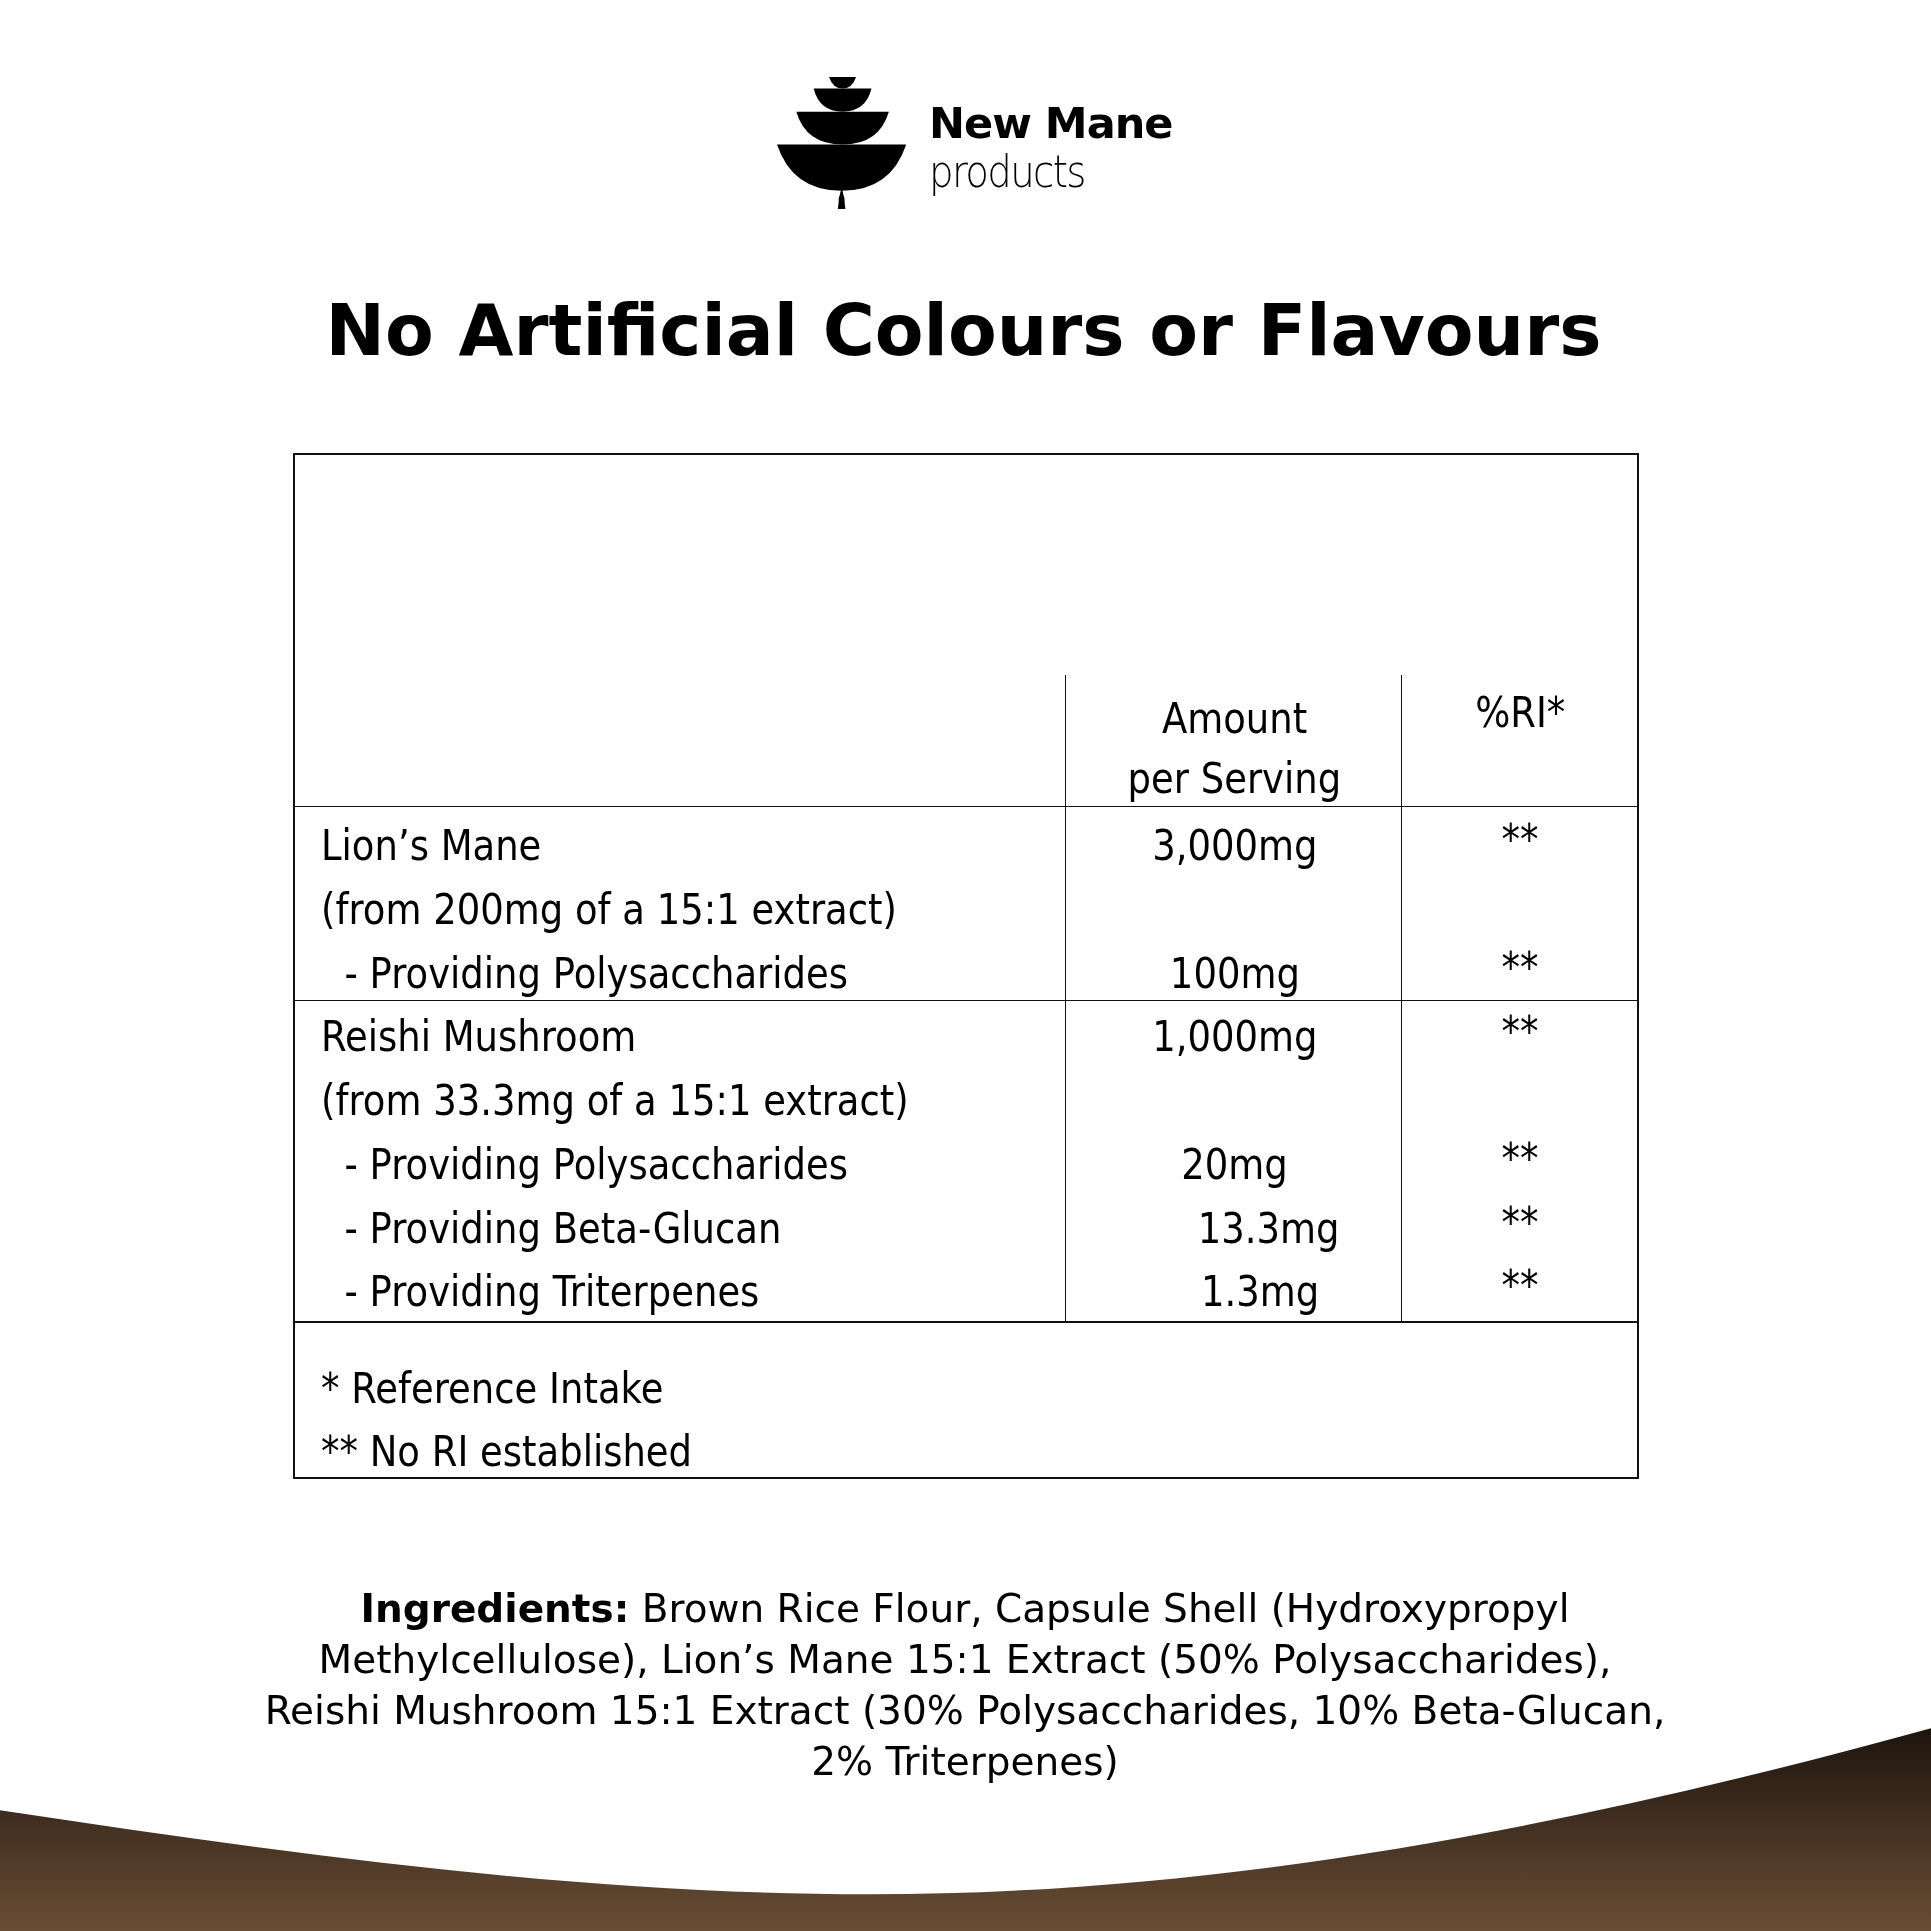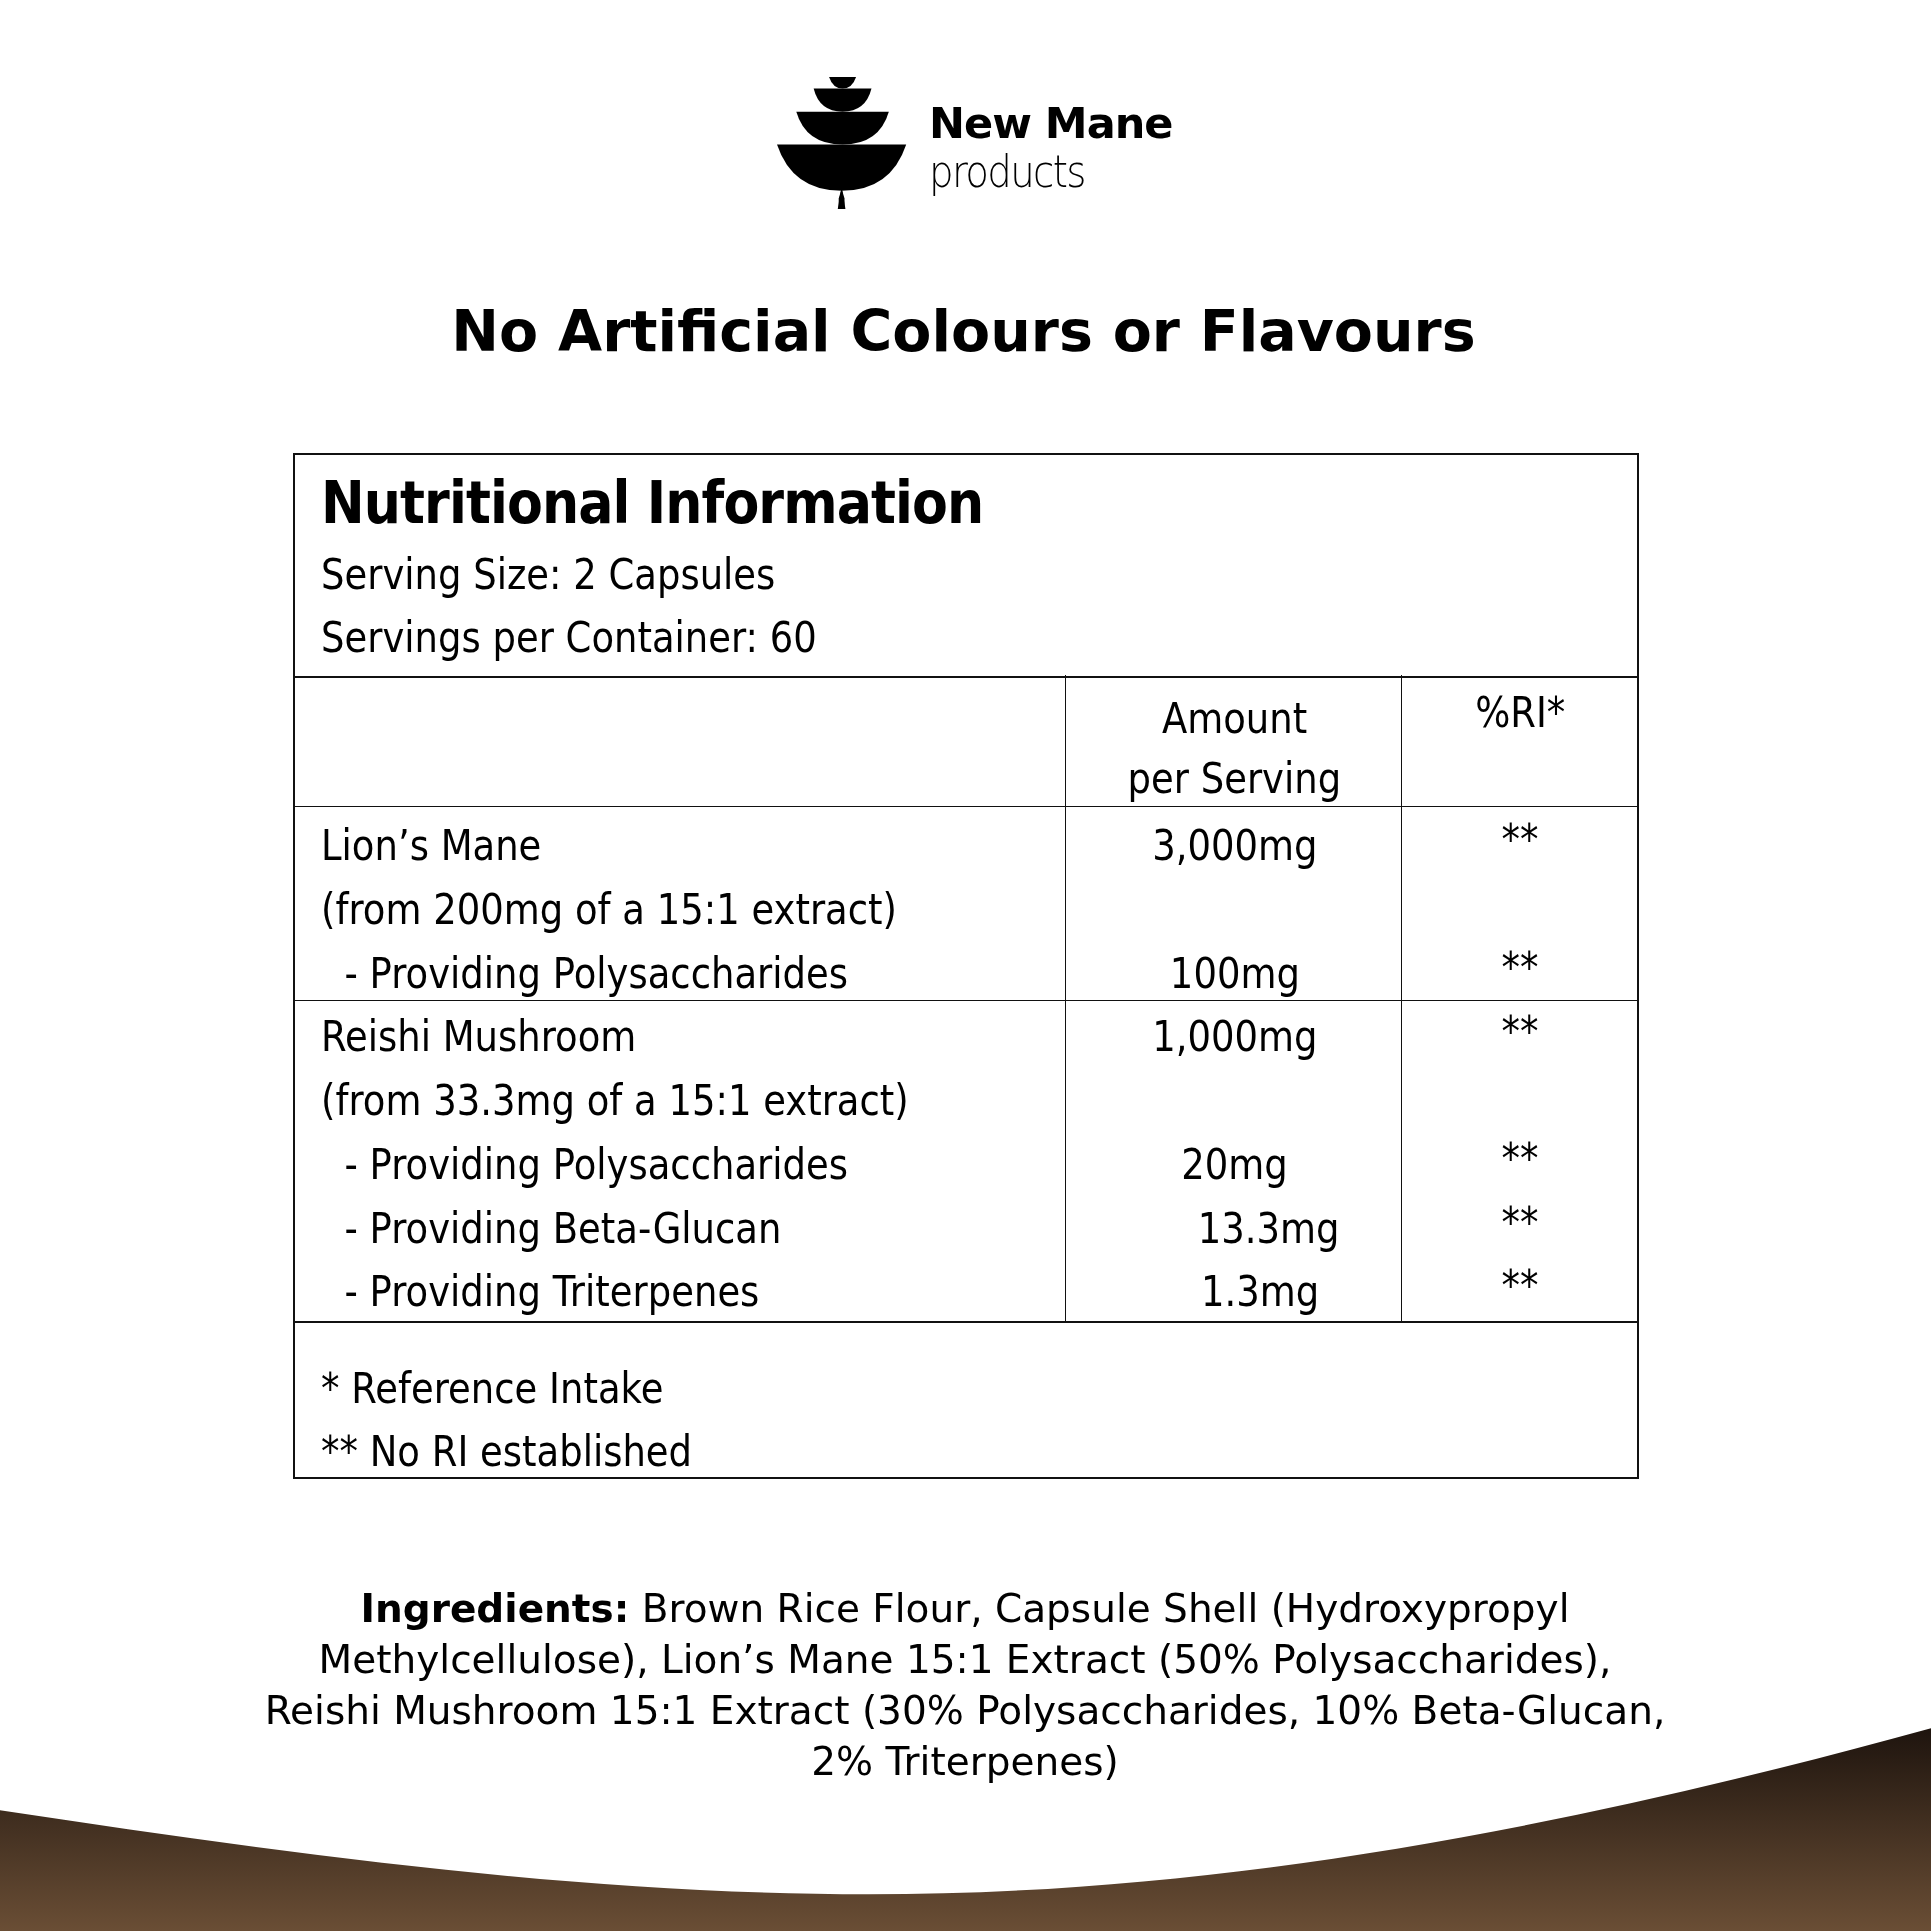--- a/index.html
+++ b/index.html
@@ -64,21 +64,21 @@
     }
     
     .headline {
       position: absolute;
       left: 0;
       top: 273px;
       width: 1927px;
       text-align: center;
       font-family: "DejaVu Sans", sans-serif;
       font-weight: bold;
-      font-size: 57px;
+      font-size: 71px;
       letter-spacing: 0px;
       line-height: 116px;
       white-space: nowrap;
     }
     
     .nutri {
       position: absolute;
       left: 293px;
       top: 453px;
       width: 1346px;
@@ -220,25 +220,20 @@
     <path d="M64,128 L67,118 L70,128 L70,139 L64,139 Z" fill="#000"></path>
     <path d="M63,139 L67,116 L71,139 Z" fill="#000"></path>
   </svg>
   <div class="logo-brand">New Mane</div>
   <div class="logo-sub">products</div>
 </div>
 
 <div class="headline">No Artificial Colours or Flavours</div>
 
 <div class="nutri">
-  <div class="nutri-head">
-    <div class="nutri-title">Nutritional Information</div>
-    <div class="nutri-line" style="top:97px;">Serving Size: 2 Capsules</div>
-    <div class="nutri-line" style="top:160px;">Servings per Container: 60</div>
-  </div>
 
   <div class="col-sep" style="left:770px;"></div>
   <div class="col-sep" style="left:1106px;"></div>
 
   <div class="cell-text c-amt" style="top:292px;">
     <span>per Serving</span>
   </div>
   <div class="cell-text c-amt" style="top:232px;">
     <span>Amount</span>
   </div>

